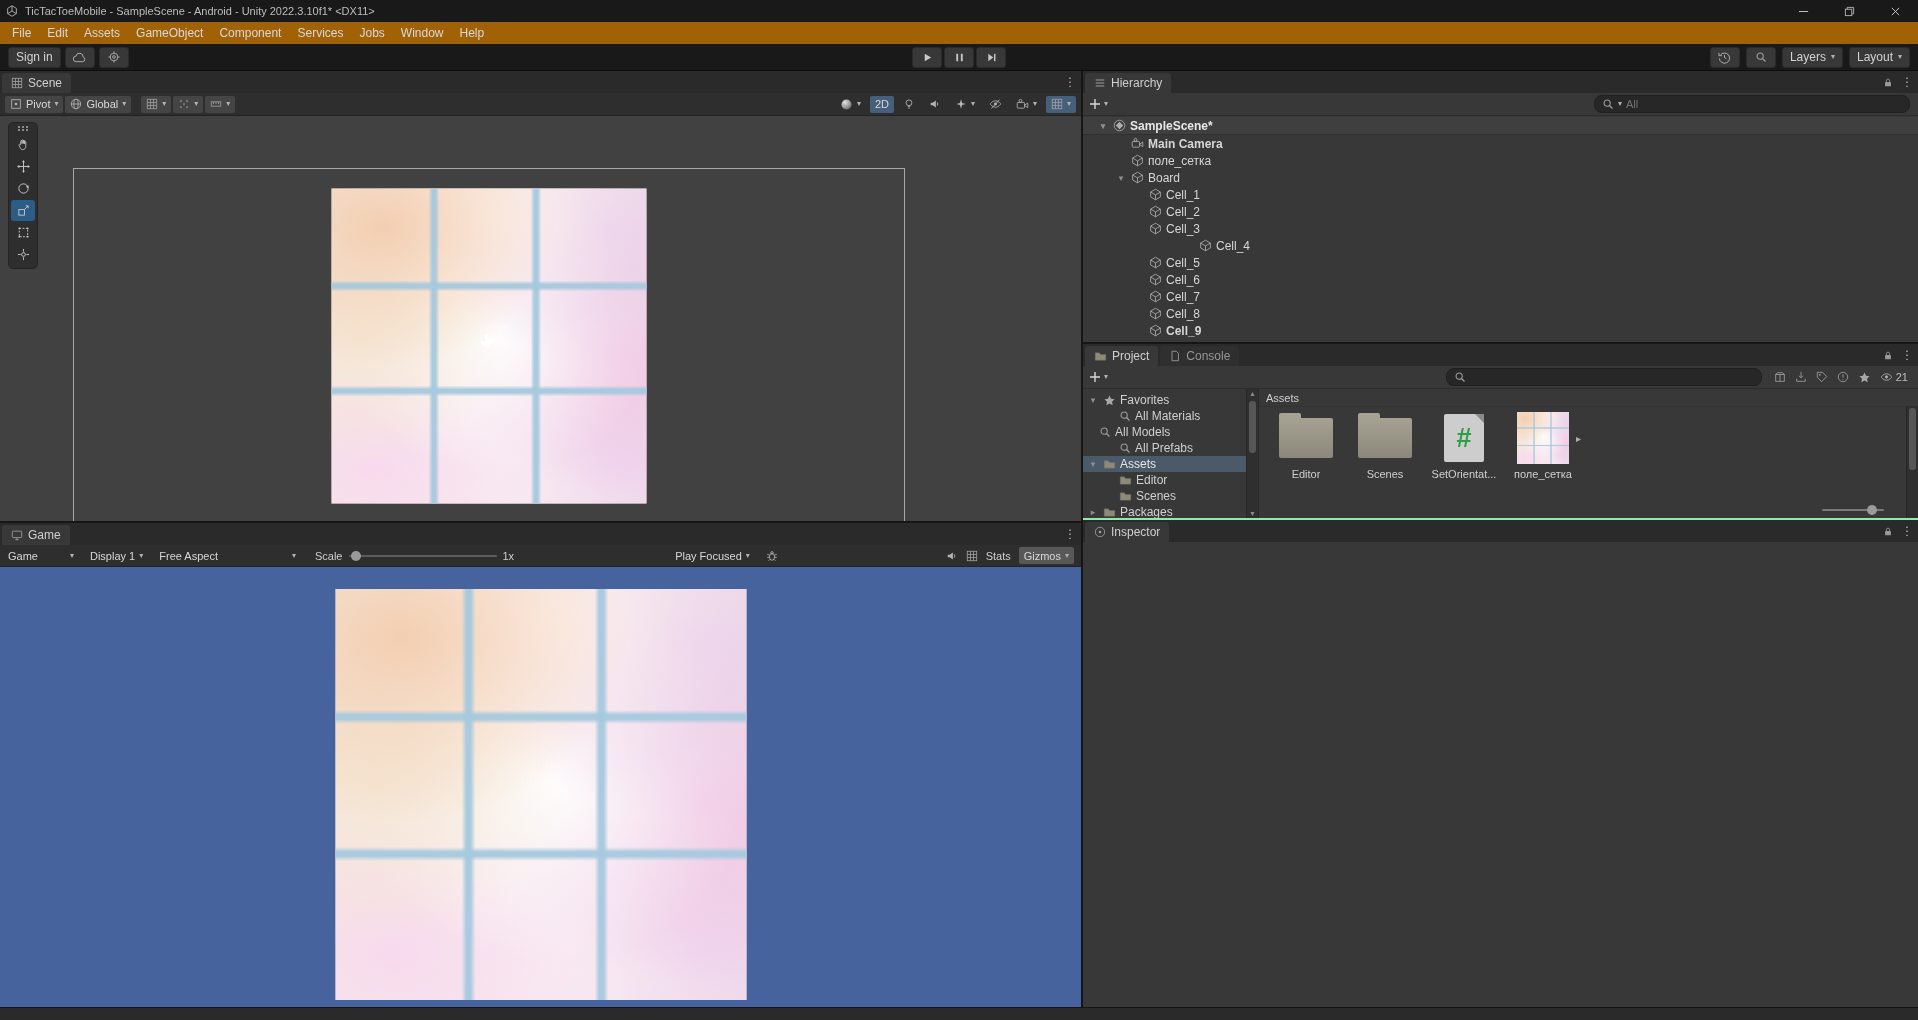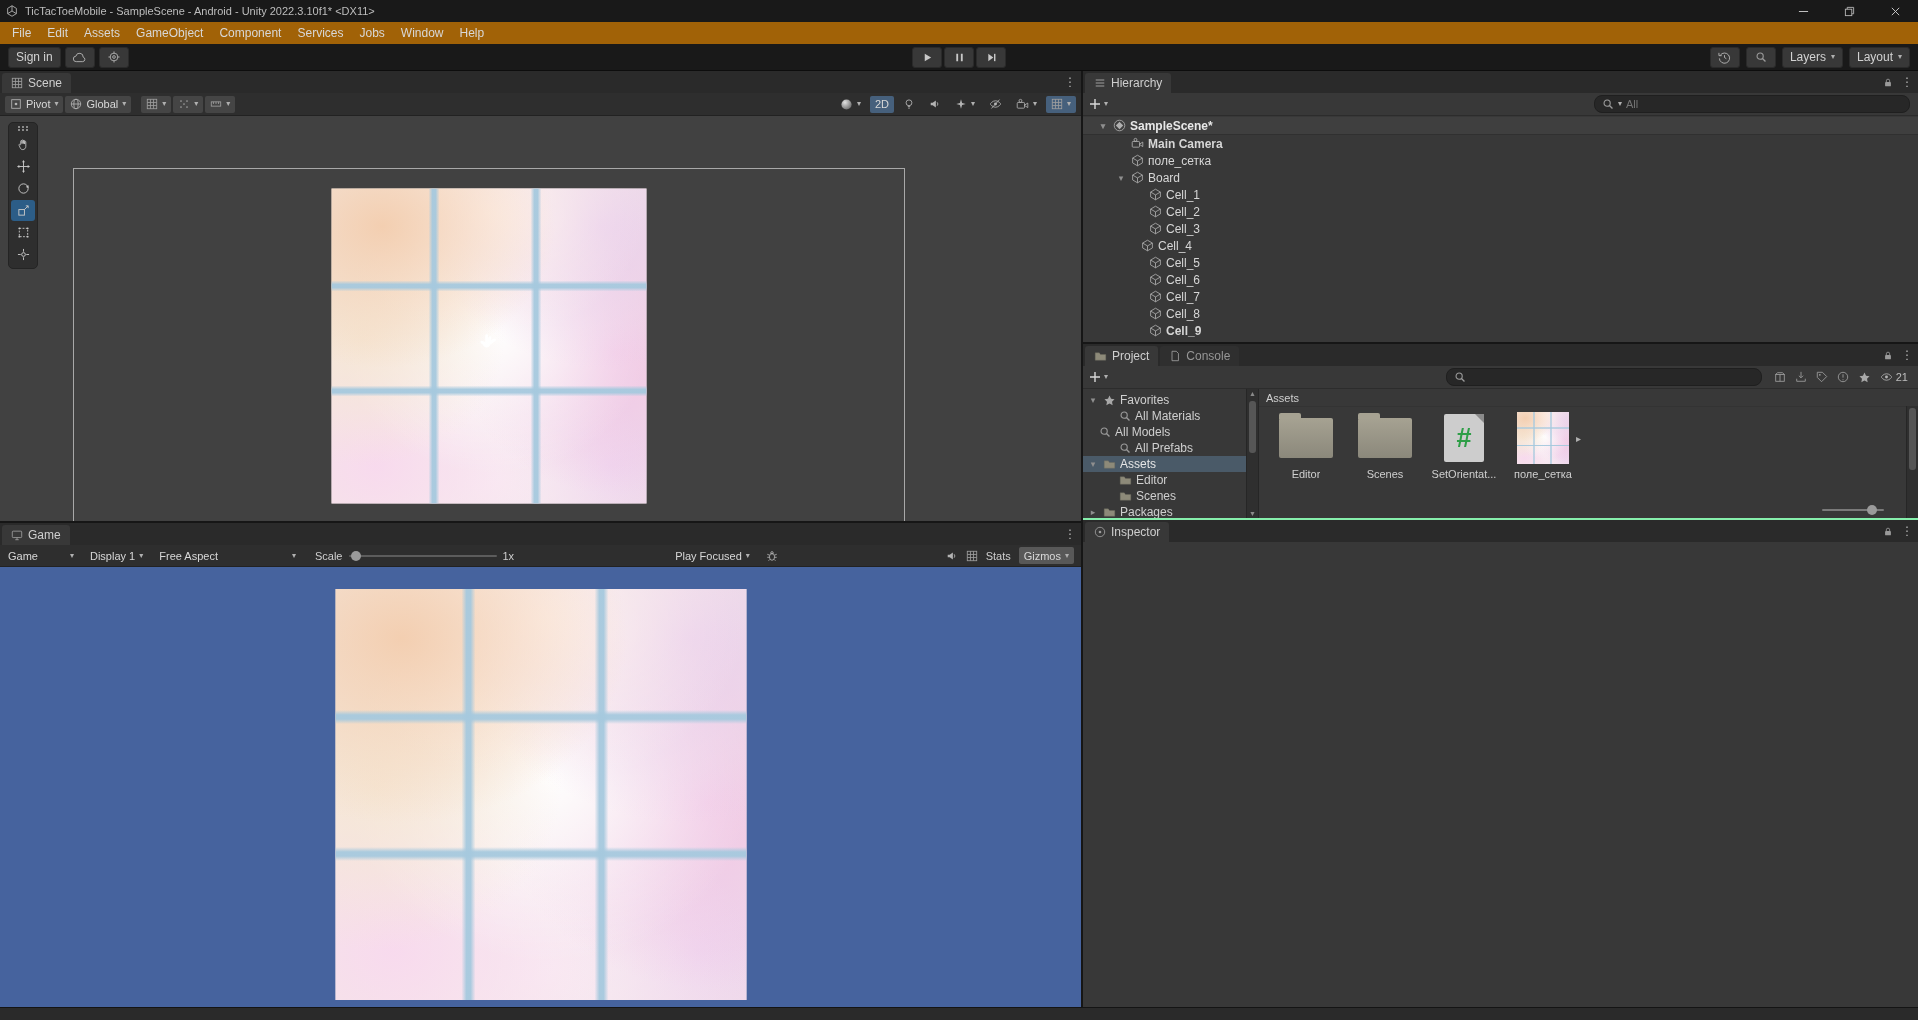--- a/index.html
+++ b/index.html
@@ -673,21 +673,21 @@
               <span class="obj-icon">
                 <svg viewBox="0 0 16 16" width="13" height="13">
                   <g fill="none" stroke="#b0b0b0">
                     <path d="M8 1.5 14 5v6L8 14.5 2 11V5z"></path>
                     <path d="M2 5l6 3.5L14 5M8 8.5v6"></path>
                   </g>
                 </svg>
               </span>
               <span>Cell_3</span>
             </div>
-            <div class="h-row" style="padding-left: 42px;">
+            <div class="h-row" style="padding-left: 64px; margin-left: 36px;">
               <span class="fold"></span>
               <span class="obj-icon">
                 <svg viewBox="0 0 16 16" width="13" height="13">
                   <g fill="none" stroke="#b0b0b0">
                     <path d="M8 1.5 14 5v6L8 14.5 2 11V5z"></path>
                     <path d="M2 5l6 3.5L14 5M8 8.5v6"></path>
                   </g>
                 </svg>
               </span>
               <span>Cell_4</span>

